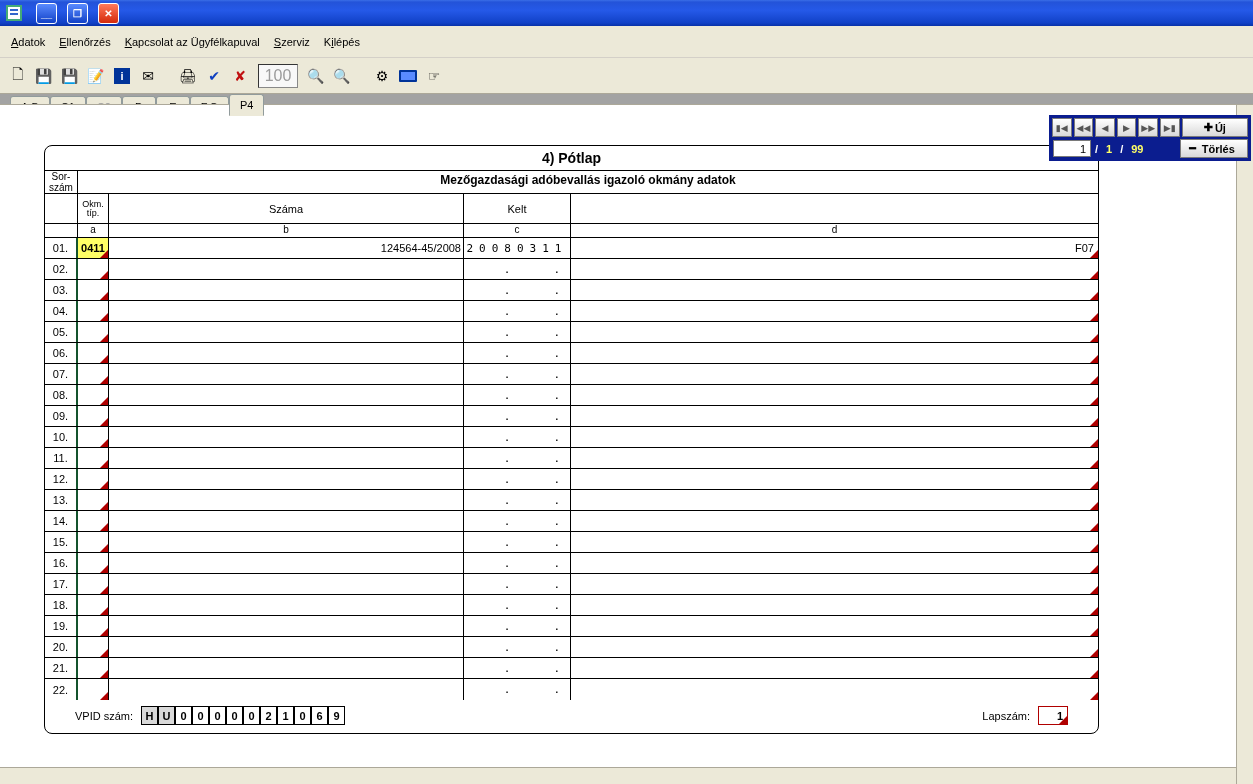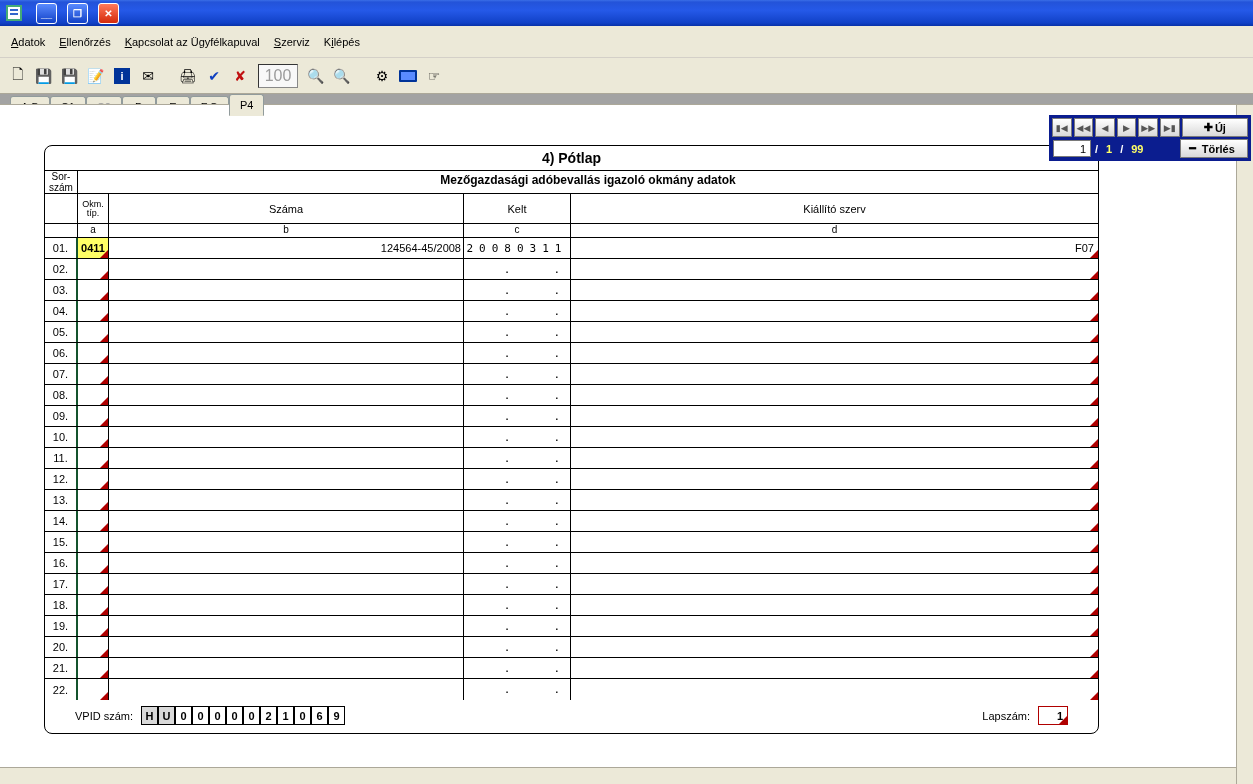--- a/index.html
+++ b/index.html
@@ -157,21 +157,20 @@
       <div class="subtitlebar">
         <div class="rowhdr" style="white-space:pre">Sor-
 szám</div>
         <div class="subtitle">Mezőgazdasági adóbevallás igazoló okmány adatok</div>
       </div>
       <div class="colhdrs">
         <div class="rowhdr"></div>
         <div class="ch c-a" style="font-size:9px;text-align:center;line-height:1">Okm. típ.</div>
         <div class="ch c-b">Száma</div>
         <div class="ch c-c">Kelt</div>
-        <div class="ch c-d" style="border-right:none">Kiállító szerv</div>
       </div>
       <div class="lethdrs">
         <div style="width:33px;border-right:1px solid #000"></div>
         <div class="c-a">a</div>
         <div class="c-b">b</div>
         <div class="c-c">c</div>
         <div class="c-d" style="flex:1;border-right:none">d</div>
       </div>
       <div id="rows">
           <div class="datarow">

